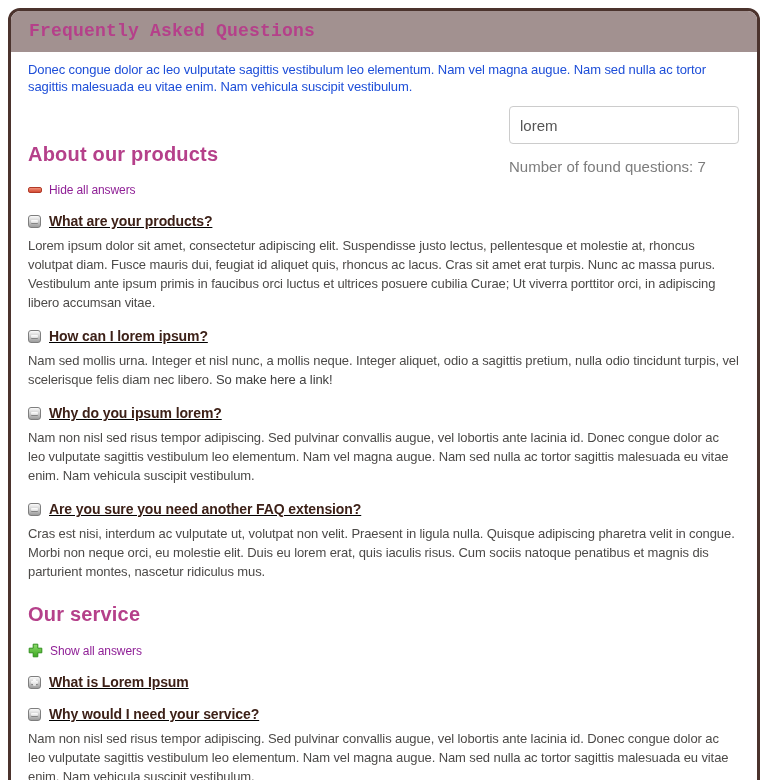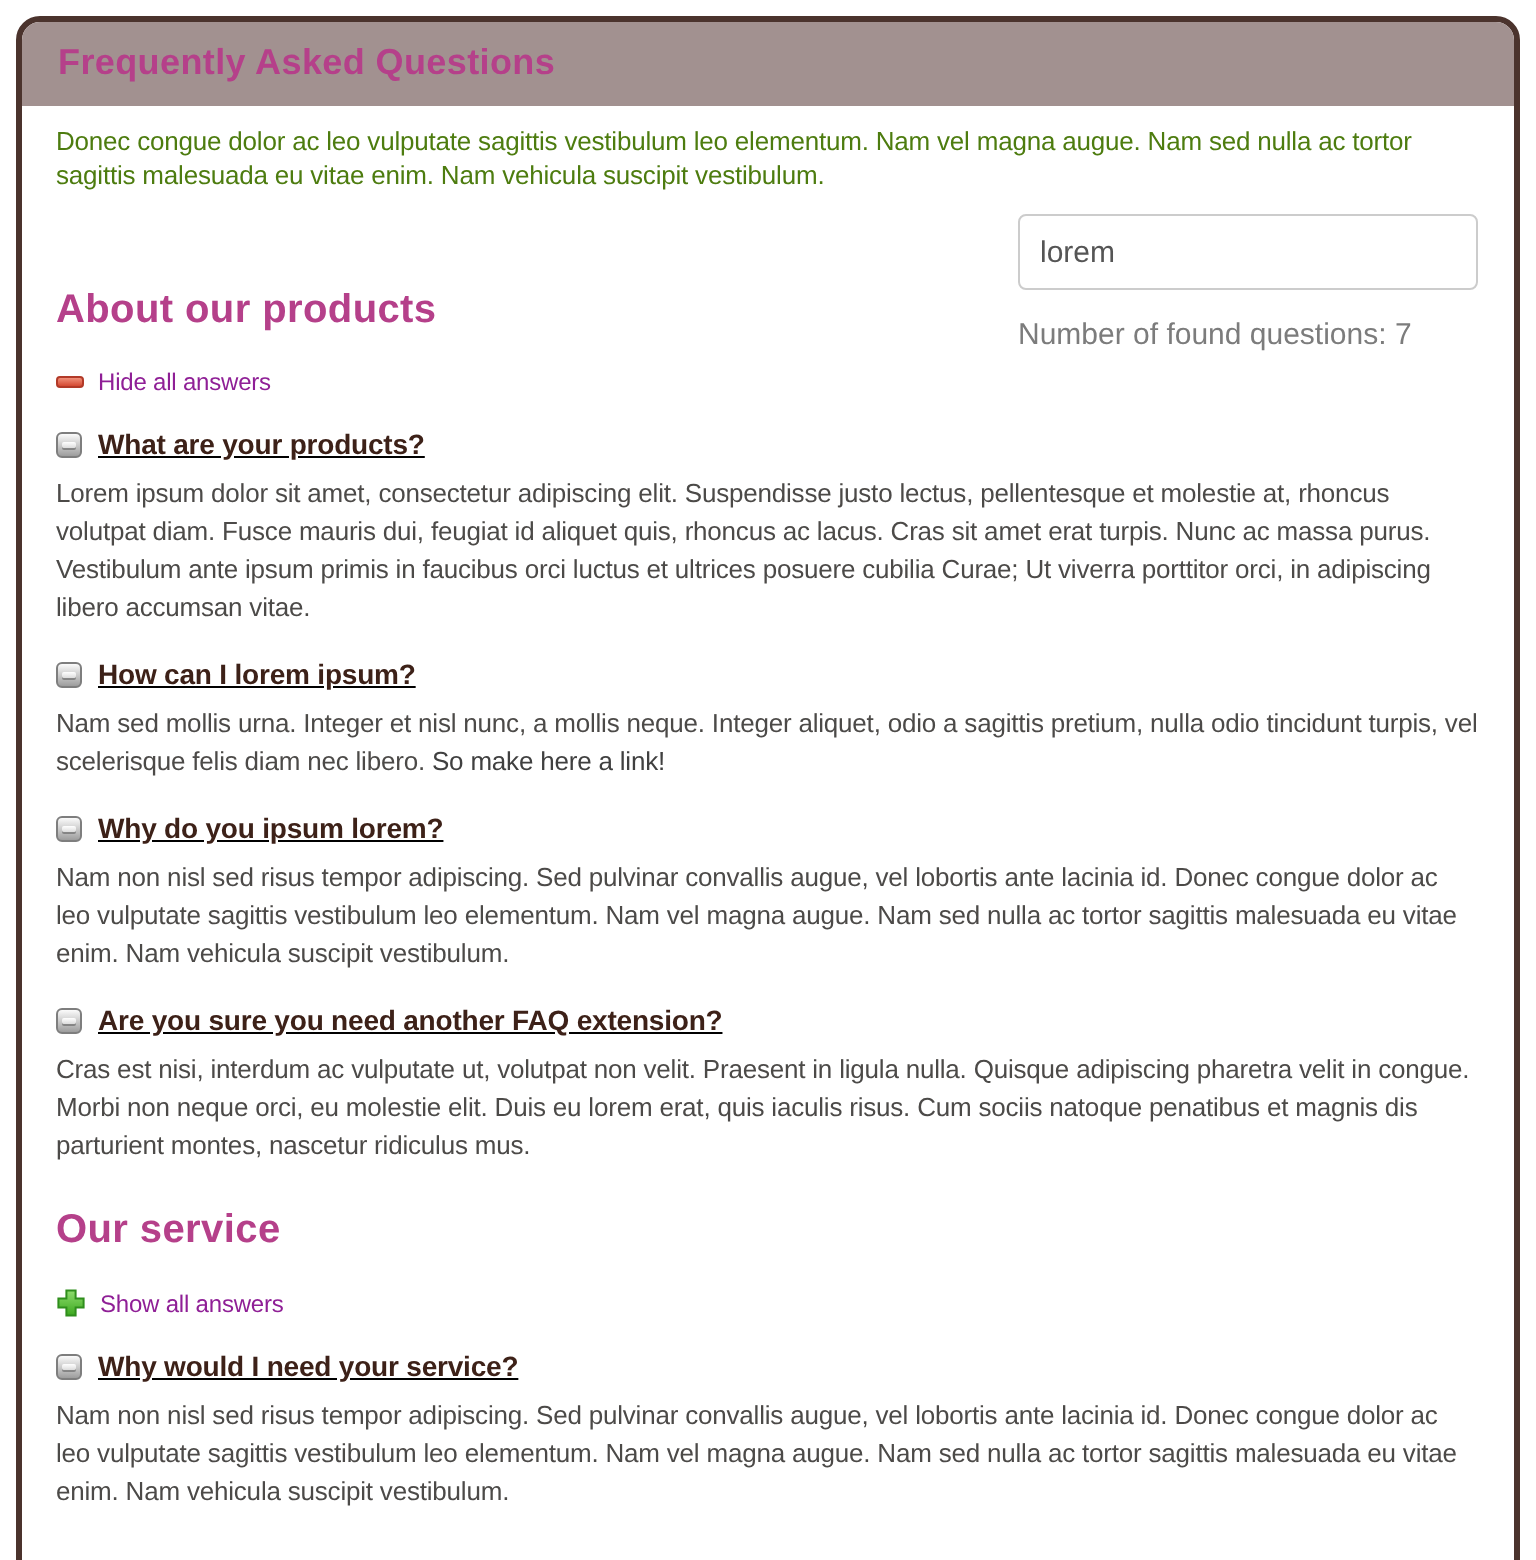--- a/index.html
+++ b/index.html
@@ -19,28 +19,29 @@
   }
   .header {
     background: #a29190;
     padding: 10px 18px 11px 18px;
   }
   .header h1 {
     font-size: 18px;
     font-weight: bold;
     color: #b5408a;
     letter-spacing: 0.2px;
+    font-family: Liberation Mono, monospace;
   }
   .content {
     padding: 9px 18px 30px 17px;
   }
   .intro {
     font-size: 13px;
     line-height: 17px;
-    color: #4d7c0f;
+    color: #1d4ed8;
     letter-spacing: -0.1px;
     max-width: 716px;
   }
   .search-col {
     float: right;
     width: 230px;
     margin-top: 11px;
   }
   .search-input {
     width: 230px;
@@ -209,20 +210,26 @@
           <linearGradient id="gp" x1="0" y1="0" x2="0" y2="1">
             <stop offset="0" stop-color="#8fdc6e"></stop>
             <stop offset="1" stop-color="#3ca81f"></stop>
           </linearGradient>
         </defs>
         <path d="M5.2 1.2 h4.6 v4 h4 v4.6 h-4 v4 H5.2 v-4 h-4 V5.2 h4 z" fill="url(#gp)" stroke="#2f8e1c" stroke-width="1"></path>
       </svg>
       <span class="toggle-label">Show all answers</span>
     </a>
 
+    <div class="faq-item">
+      <div class="faq-q">
+        <span class="qicon plus"></span>
+        <span class="qtext">What is Lorem Ipsum</span>
+      </div>
+    </div>
 
     <div class="faq-item">
       <div class="faq-q">
         <span class="qicon"></span>
         <span class="qtext">Why would I need your service?</span>
       </div>
       <p class="faq-a">Nam non nisl sed risus tempor adipiscing. Sed pulvinar convallis augue, vel lobortis ante lacinia id. Donec congue dolor ac leo vulputate sagittis vestibulum leo elementum. Nam vel magna augue. Nam sed nulla ac tortor sagittis malesuada eu vitae enim. Nam vehicula suscipit vestibulum.</p>
     </div>
 
   </div>

